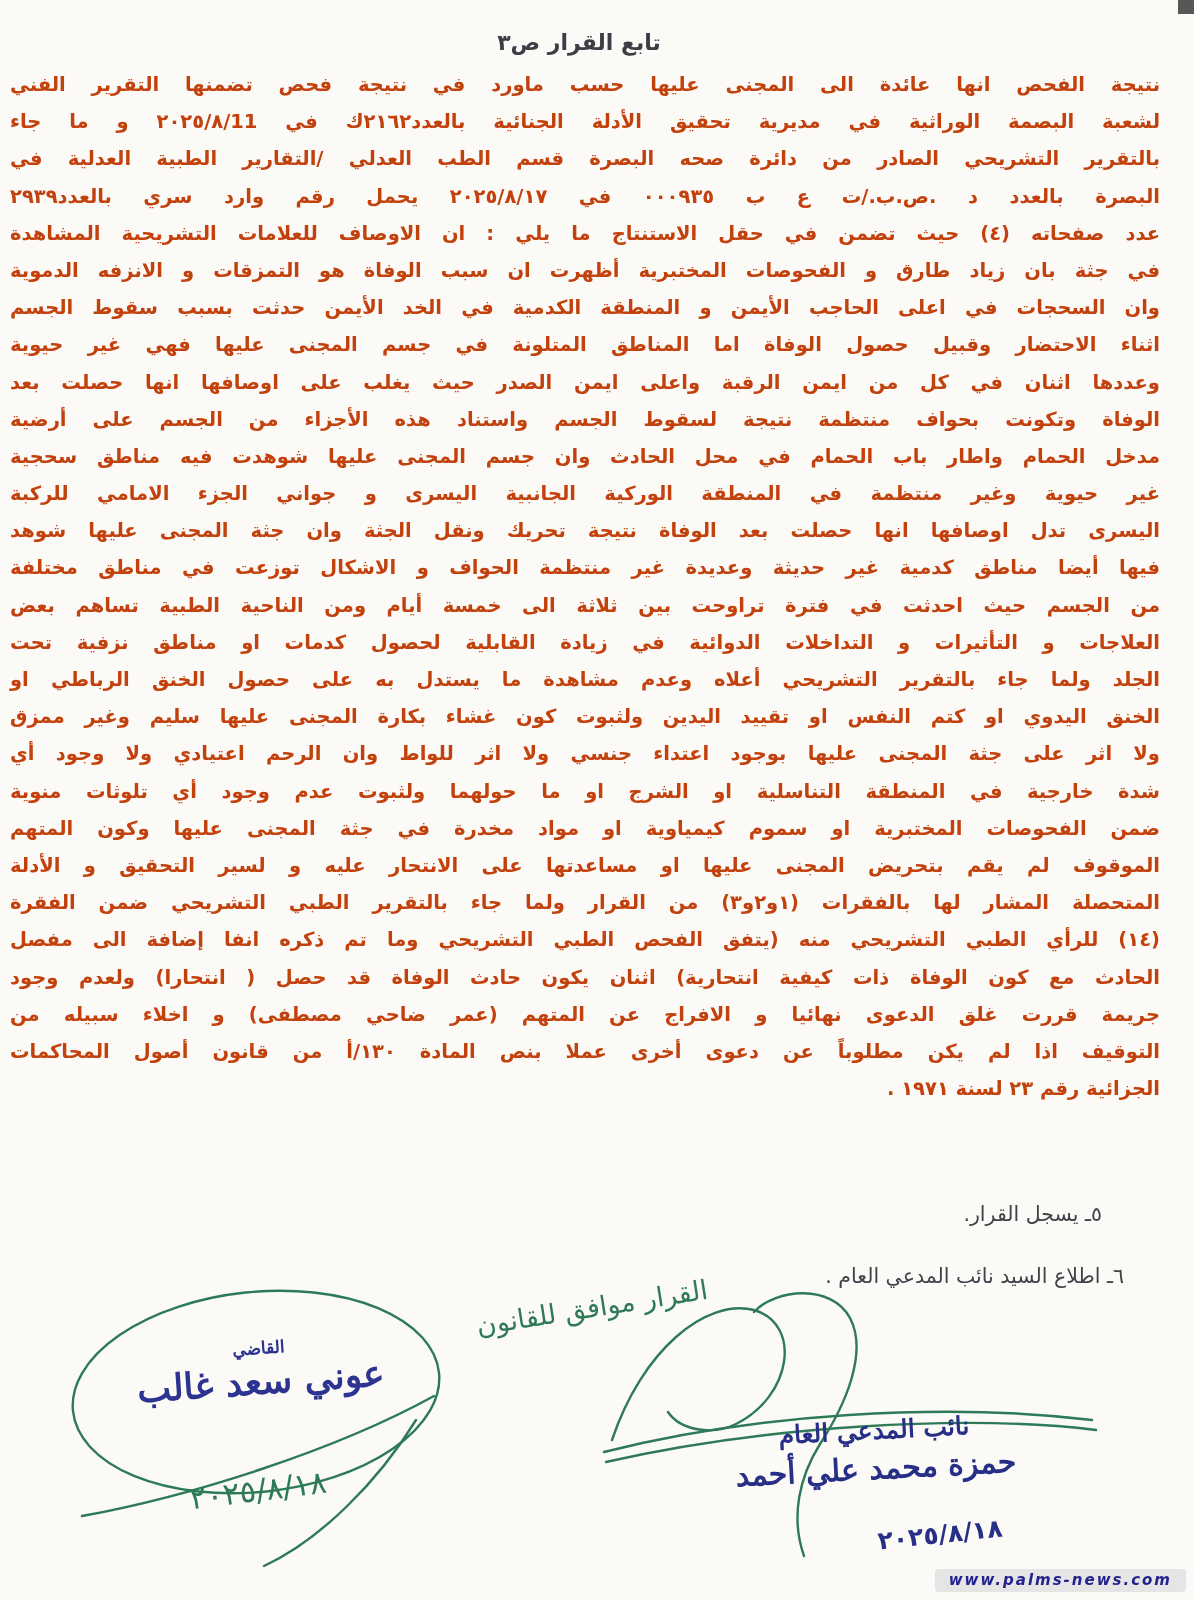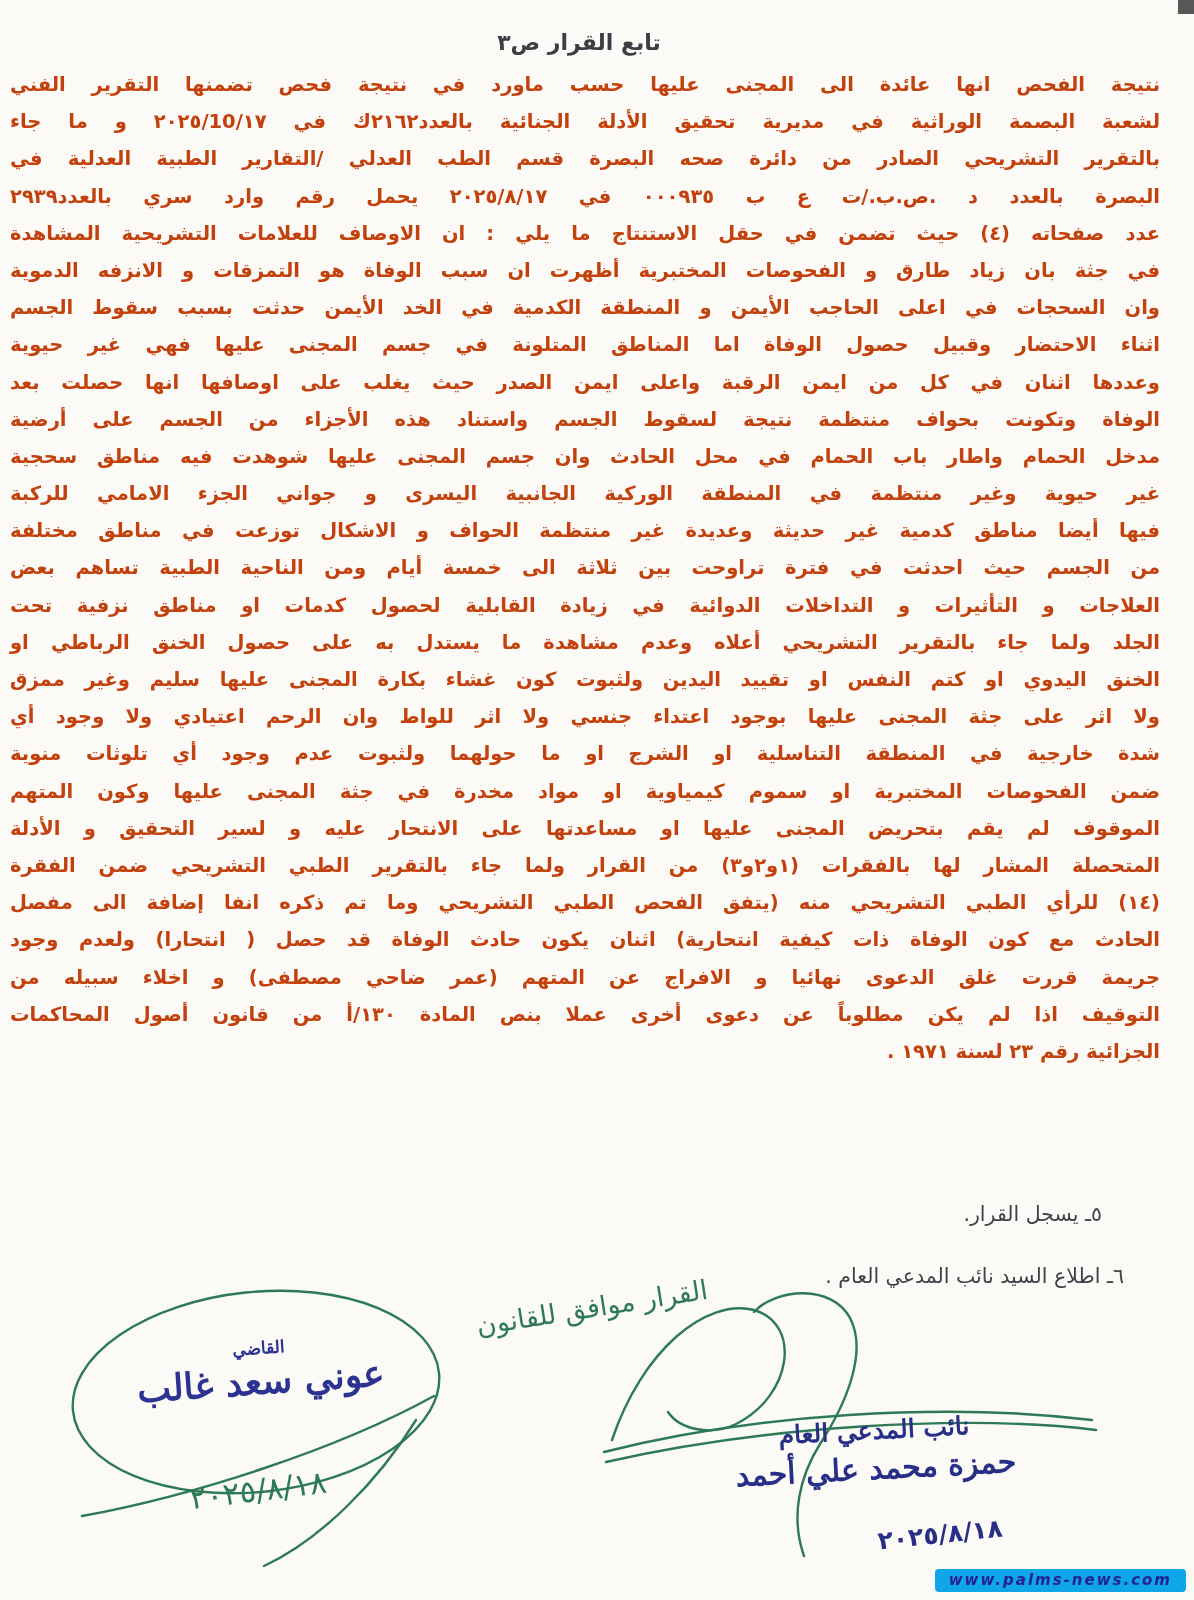--- a/index.html
+++ b/index.html
@@ -60,48 +60,49 @@
   }
   .stamp-prosecutor{ left:688px; top:1416px; width:446px; color:#272f86; transform:rotate(-3deg); }
   .stamp-prosecutor .stamp-title{ font-size:25px; font-weight:bold; letter-spacing:2px; }
   .stamp-prosecutor .stamp-name{ font-size:30px; font-weight:bold; margin-top:6px; letter-spacing:1px; }
   .pros-date{
     position:absolute; left:856px; top:1520px; width:240px; text-align:center;
     font-size:25px; color:#272f86; transform:rotate(-6deg); font-weight:bold;
   }
   .watermark{
     position:absolute; right:8px; bottom:8px;
-    background:#0ea5e9; border-radius:4px; padding:2px 14px 3px;
+    background:#e5e5e5; border-radius:4px; padding:2px 14px 3px;
     font-style:italic; font-weight:bold; font-size:15px; letter-spacing:2px;
     color:#23238f; direction:ltr;
   }
 </style>
 </head>
 <body>
 
 <div class="page">
   <div class="scan-edge"></div>
   <div class="corner-mark-tl"></div>
   <div class="corner-mark-tr"></div>
 
   <div class="title">تابع القرار ص٣</div>
 
   <div class="body">
     <div class="line">نتيجة الفحص انها عائدة الى المجنى عليها حسب ماورد في نتيجة فحص تضمنها التقرير الفني</div>
-    <div class="line">لشعبة البصمة الوراثية في مديرية تحقيق الأدلة الجنائية بالعدد٢١٦٢ك في ٢٠٢٥/10/١٧ و ما جاء</div>
+    <div class="line">لشعبة البصمة الوراثية في مديرية تحقيق الأدلة الجنائية بالعدد٢١٦٢ك في ٢٠٢٥/٨/11 و ما جاء</div>
     <div class="line">بالتقرير التشريحي الصادر من دائرة صحه البصرة قسم الطب العدلي /التقارير الطبية العدلية في</div>
     <div class="line">البصرة بالعدد د .ص.ب./ت ع ب ٠٠٠٩٣٥ في ٢٠٢٥/٨/١٧ يحمل رقم وارد سري بالعدد٢٩٣٩</div>
     <div class="line">عدد صفحاته (٤) حيث تضمن في حقل الاستنتاج ما يلي : ان الاوصاف للعلامات التشريحية المشاهدة</div>
     <div class="line">في جثة بان زياد طارق و الفحوصات المختبرية أظهرت ان سبب الوفاة هو التمزقات و الانزفه الدموية</div>
     <div class="line">وان السحجات في اعلى الحاجب الأيمن و المنطقة الكدمية في الخد الأيمن حدثت بسبب سقوط الجسم</div>
     <div class="line">اثناء الاحتضار وقبيل حصول الوفاة اما المناطق المتلونة في جسم المجنى عليها فهي غير حيوية</div>
     <div class="line">وعددها اثنان في كل من ايمن الرقبة واعلى ايمن الصدر حيث يغلب على اوصافها انها حصلت بعد</div>
     <div class="line">الوفاة وتكونت بحواف منتظمة نتيجة لسقوط الجسم واستناد هذه الأجزاء من الجسم على أرضية</div>
     <div class="line">مدخل الحمام واطار باب الحمام في محل الحادث وان جسم المجنى عليها شوهدت فيه مناطق سحجية</div>
     <div class="line">غير حيوية وغير منتظمة في المنطقة الوركية الجانبية اليسرى و جواني الجزء الامامي للركبة</div>
+    <div class="line">اليسرى تدل اوصافها انها حصلت بعد الوفاة نتيجة تحريك ونقل الجثة وان جثة المجنى عليها شوهد</div>
     <div class="line">فيها أيضا مناطق كدمية غير حديثة وعديدة غير منتظمة الحواف و الاشكال توزعت في مناطق مختلفة</div>
     <div class="line">من الجسم حيث احدثت في فترة تراوحت بين ثلاثة الى خمسة أيام ومن الناحية الطبية تساهم بعض</div>
     <div class="line">العلاجات و التأثيرات و التداخلات الدوائية في زيادة القابلية لحصول كدمات او مناطق نزفية تحت</div>
     <div class="line">الجلد ولما جاء بالتقرير التشريحي أعلاه وعدم مشاهدة ما يستدل به على حصول الخنق الرباطي او</div>
     <div class="line">الخنق اليدوي او كتم النفس او تقييد اليدين ولثبوت كون غشاء بكارة المجنى عليها سليم وغير ممزق</div>
     <div class="line">ولا اثر على جثة المجنى عليها بوجود اعتداء جنسي ولا اثر للواط وان الرحم اعتيادي ولا وجود أي</div>
     <div class="line">شدة خارجية في المنطقة التناسلية او الشرج او ما حولهما ولثبوت عدم وجود أي تلوثات منوية</div>
     <div class="line">ضمن الفحوصات المختبرية او سموم كيمياوية او مواد مخدرة في جثة المجنى  عليها وكون المتهم</div>
     <div class="line">الموقوف لم يقم بتحريض المجنى عليها او مساعدتها على الانتحار عليه  و لسير التحقيق و الأدلة</div>
     <div class="line">المتحصلة المشار لها بالفقرات (١و٢و٣) من القرار ولما جاء بالتقرير الطبي التشريحي  ضمن الفقرة</div>

